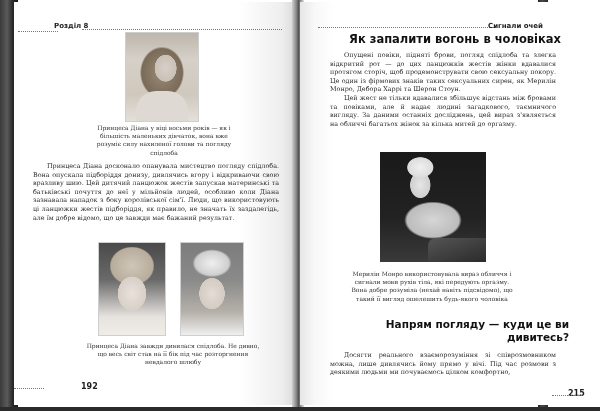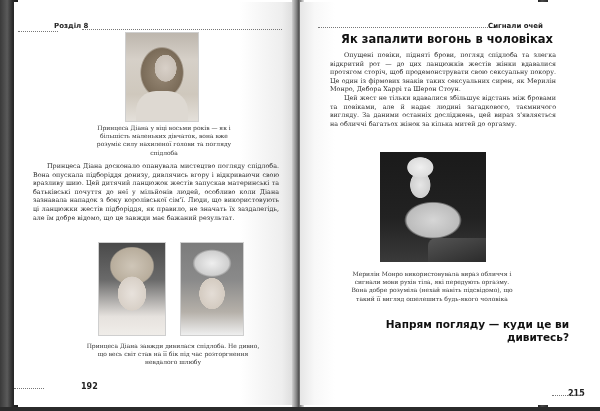--- a/index.html
+++ b/index.html
@@ -108,38 +108,41 @@
     <div class="dots" style="left:0px; top:386px; width:30px;"></div>
     <div class="folio" style="left:31px; top:380px;">192</div>
   </div>
 
   <div class="gutter"></div>
 
   <div class="page page-right">
     <div class="dots" style="left:18px; top:25px; width:178px;"></div>
     <div class="running-head" style="left:188px; top:20px;">Сигнали очей</div>
 
-    <div class="heading" style="left:20px; top:30px; width:233px; font-size:11.5px; line-height:14px;">Як запалити вогонь в чоловіках</div>
+    <div class="heading" style="left:28px; top:30px; width:233px; font-size:11.5px; line-height:14px;">Як запалити вогонь в чоловіках</div>
 
     <div class="body-text" style="left:30px; top:49px; width:226px;">
       <p>Опущені повіки, підняті брови, погляд спідлоба та злегка відкритий рот — до цих ланцюжків жестів жінки вдавалися протягом сторіч, щоб продемонструвати свою сексуальну покору. Це один із фірмових знаків таких сексуальних сирен, як Мерилін Монро, Дебора Харрі та Шерон Стоун.</p>
       <p>Цей жест не тільки вдавалися збільшує відстань між бровами та повіками, але й надає людині загадкового, таємничого вигляду. За даними останніх досліджень, цей вираз з'являється на обличчі багатьох жінок за кілька митей до оргазму.</p>
     </div>
 
     <div class="photo" style="left:80px; top:150px; width:106px; height:110px; border:none;
                 background:
                   radial-gradient(ellipse 18px 14px at 38% 14%, #f0f0f0 0%, #dcdcdc 70%, transparent 75%),
                   radial-gradient(ellipse 14px 18px at 38% 30%, #e6e6e6 0%, #cfcfcf 70%, transparent 75%),
                   radial-gradient(ellipse 40px 26px at 50% 62%, #d6d6d6 0%, #bcbcbc 65%, transparent 72%),
                   linear-gradient(180deg,#1a1a1a 0%,#222 60%,#3a3a3a 100%);">
       <div style="position:absolute; left:48px; top:86px; width:60px; height:24px; background:linear-gradient(160deg,#555,#2a2a2a); border-radius:8px 0 0 0;"></div>
     </div>
     <div class="caption" style="left:48px; top:268px; width:168px;">Мерилін Монро використовувала вираз обличчя і сигнали мови рухів тіла, які передують оргазму. Вона добре розуміла (нехай навіть підсвідомо), що такий її вигляд ошелешить будь-якого чоловіка</div>
 
     <div class="heading" style="left:76px; top:316px; width:193px; font-size:10.5px; line-height:13px;">Напрям погляду — куди це ви дивитесь?</div>
 
+    <div class="body-text" style="left:30px; top:349px; width:226px;">
+      <p>Досягти реального взаєморозуміння зі співрозмовником можна, лише дивлячись йому прямо у вічі. Під час розмови з деякими людьми ми почуваємось цілком комфортно,</p>
+    </div>
 
     <div class="folio" style="left:232px; top:387px;">215</div>
     <div class="dots" style="left:252px; top:393px; width:30px;"></div>
   </div>
 
   <div class="edge-bottom"></div>
 </div>
 
 </body></html>

